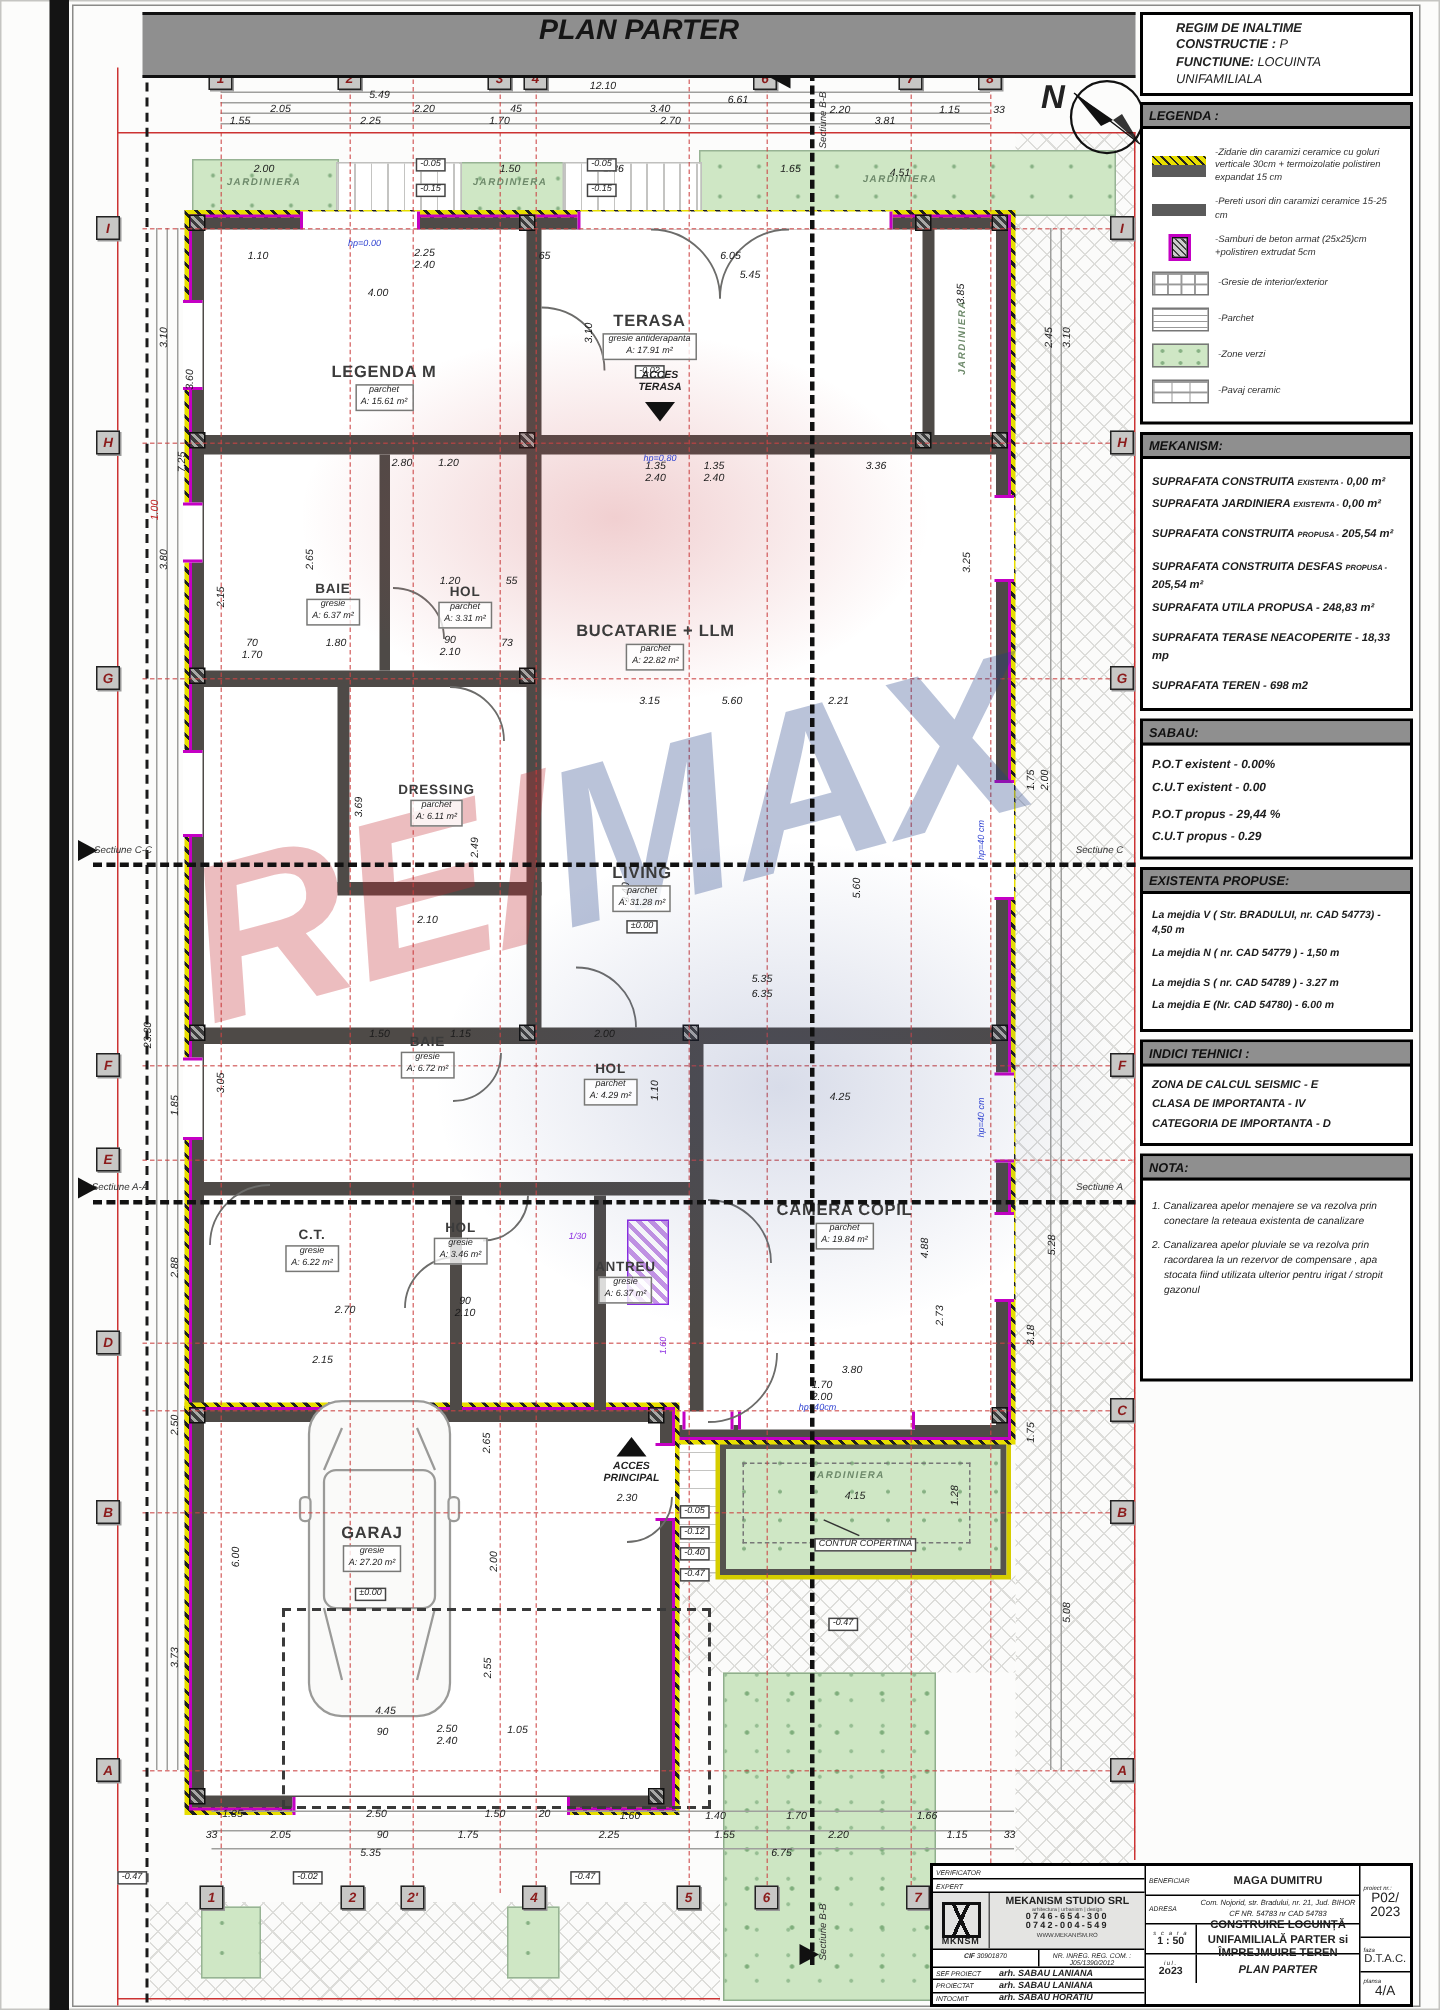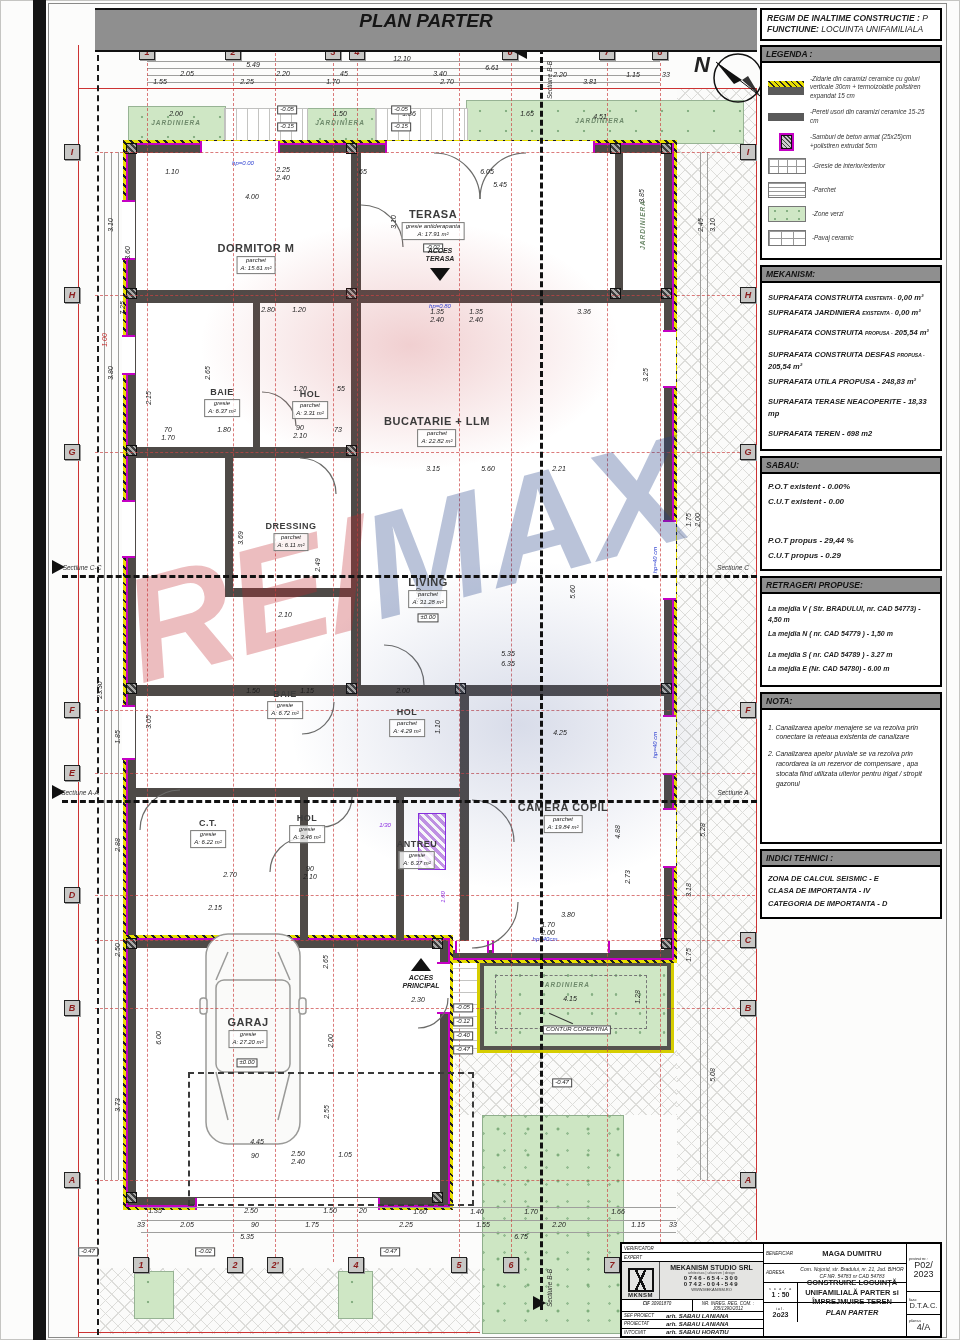--- a/index.html
+++ b/index.html
@@ -64,21 +64,21 @@
   .blob{position:absolute;z-index:17;pointer-events:none}
   
   .tband{position:absolute;left:95px;top:8px;width:662px;height:40px;background:#8f8f8f;border-top:2px solid #111;border-bottom:2px solid #111;text-align:center;z-index:40}
   .tband .t1{font-weight:bold;font-style:italic;font-size:19px;color:#161616;line-height:1.1;margin-top:1px}
   .tband .t2{font-weight:bold;font-style:italic;font-size:15px;color:#161616;line-height:1}
   
   .panel{position:absolute;left:760px;top:8px;width:182px;z-index:40}
   .sec{border:2px solid #000;margin-bottom:5px;background:#fff}
   .band{background:#8f8f8f;border-bottom:2px solid #000;font-weight:bold;font-style:italic;font-size:8.5px;padding:2px 4px;color:#111}
   .bodytext{padding:6px 6px;font-size:7.5px;font-style:italic;font-weight:bold;color:#1c1c1c}
-  .regim{border:2px solid #000;background:#fff;padding:3px 5px;font-size:8.5px;font-style:italic;margin-bottom:4px;line-height:1.35}
+  .regim{border:2px solid #000;background:#fff;padding:3px 22px;font-size:8.5px;font-style:italic;margin-bottom:4px;line-height:1.35}
   .litem{display:flex;gap:6px;align-items:center;margin:8px 0}
   .sw{width:36px;height:14px;flex:none}
   .sw1{background:repeating-linear-gradient(45deg,#222 0 1px,#e7de00 1px 4px) top/100% 6px no-repeat,linear-gradient(#5a5a5a,#5a5a5a) bottom/100% 8px no-repeat}
   .sw2{background:linear-gradient(#5a5a5a,#5a5a5a) center/100% 8px no-repeat}
   .sw3{display:flex;align-items:center;justify-content:center}
   .sw3::before{content:"";width:9px;height:12px;background:repeating-linear-gradient(45deg,#444 0 1px,#ccc 1px 3px);border:1px solid #111;outline:2px solid #c400c4}
   .sw4{background-color:#fff;background-image:linear-gradient(#999 1px,transparent 1px),linear-gradient(90deg,#999 1px,transparent 1px);background-size:9px 7px;border:1px solid #777}
   .sw5{background-color:#fff;background-image:linear-gradient(#999 1px,transparent 1px);background-size:100% 4px;border:1px solid #777}
   .sw6{background-color:#cfe7c5;background-image:radial-gradient(circle,#86b083 1px,transparent 1.5px);background-size:12px 8px;border:1px solid #777}
   .sw7{background-color:#fff;background-image:linear-gradient(#999 1px,transparent 1px),linear-gradient(90deg,#999 1px,transparent 1px);background-size:12px 7px;border:1px solid #777}
@@ -369,21 +369,21 @@
 
   <span class="north-n">N</span>
   <svg class="abs" style="left:708px;top:48px;z-index:40" width="60" height="60" viewBox="0 0 60 60">
     <circle cx="30" cy="30" r="24" fill="none" stroke="#111" stroke-width="1.5"></circle>
     <path d="M8 14 L34 32 L26 36 Z" fill="#111"></path>
     <path d="M52 48 L34 32 L40 28 Z" fill="#111" opacity=".85"></path>
     <line x1="8" y1="14" x2="52" y2="48" stroke="#111" stroke-width="1"></line>
   </svg>
 
   <div class="room" style="left:256px;top:258px">
-    <div class="rname">DORMITOR M</div>
+    <div class="rname">LEGENDA M</div>
     <div class="rbox"><div>parchet</div><div>A: 15.61 m²</div></div>
   </div>
   <div class="room" style="left:433px;top:224px">
     <div class="rname">TERASA</div>
     <div class="rbox"><div>gresie antiderapanta</div><div>A: 17.91 m²</div></div>
   </div>
   <div class="room sm" style="left:222px;top:402px">
     <div class="rname">BAIE</div>
     <div class="rbox"><div>gresie</div><div>A: 6.37 m²</div></div>
   </div>
@@ -657,48 +657,48 @@
         <div class="srow"><span>SUPRAFATA UTILA PROPUSA -</span> <span>248,83 m²</span></div>
         <div class="srow" style="margin-top:8px"><span>SUPRAFATA TERASE NEACOPERITE -</span> <span>18,33 mp</span></div>
         <div class="srow" style="margin-top:8px"><span>SUPRAFATA TEREN -</span> <span>698 m2</span></div>
       </div>
     </div>
     <div class="sec">
       <div class="band">SABAU:</div>
       <div class="bodytext" style="font-size:8px">
         <div class="irow">P.O.T existent -  0.00%</div>
         <div class="irow">C.U.T existent -  0.00</div>
-        <div class="irow" style="margin-top:25px">P.O.T propus -   29,44 %</div>
+        <div class="irow" style="margin-top:4px">P.O.T propus -   29,44 %</div>
         <div class="irow">C.U.T propus - 0.29</div>
       </div>
     </div>
     <div class="sec">
-      <div class="band">RETRAGERI  PROPUSE:</div>
+      <div class="band">EXISTENTA  PROPUSE:</div>
       <div class="bodytext">
         <div class="rrow">La mejdia V ( Str. BRADULUI, nr. CAD 54773) - 4,50 m</div>
         <div class="rrow">La mejdia N ( nr. CAD 54779 ) - 1,50 m</div>
         <div class="rrow" style="margin-top:10px">La mejdia S ( nr. CAD 54789 ) - 3.27 m</div>
         <div class="rrow">La mejdia E (Nr. CAD 54780) - 6.00 m</div>
-      </div>
-    </div>
-    <div class="sec">
-      <div class="band">NOTA:</div>
-      <div class="bodytext" style="min-height:120px">
-        <div class="nrow">1. Canalizarea apelor menajere se va rezolva prin conectare la reteaua existenta de canalizare</div>
-        <div class="nrow">2. Canalizarea apelor pluviale se va rezolva prin racordarea la un rezervor de compensare , apa stocata fiind utilizata ulterior pentru irigat / stropit gazonul</div>
       </div>
     </div>
     <div class="sec">
       <div class="band">INDICI TEHNICI :</div>
       <div class="bodytext" style="font-size:7.5px">
         <div class="trow">ZONA DE CALCUL SEISMIC - E</div>
         <div class="trow">CLASA DE IMPORTANTA - IV</div>
         <div class="trow">CATEGORIA DE IMPORTANTA - D</div>
       </div>
     </div>
+    <div class="sec">
+      <div class="band">NOTA:</div>
+      <div class="bodytext" style="min-height:120px">
+        <div class="nrow">1. Canalizarea apelor menajere se va rezolva prin conectare la reteaua existenta de canalizare</div>
+        <div class="nrow">2. Canalizarea apelor pluviale se va rezolva prin racordarea la un rezervor de compensare , apa stocata fiind utilizata ulterior pentru irigat / stropit gazonul</div>
+      </div>
+    </div>
   </div>
 
   <div class="tb">
     <div class="tb-left">
       <div class="tb-row" style="height:9px">
           <span class="tb-lab">VERIFICATOR</span>
         </div>
       <div class="tb-row" style="height:9px">
           <span class="tb-lab">EXPERT</span>
         </div>

